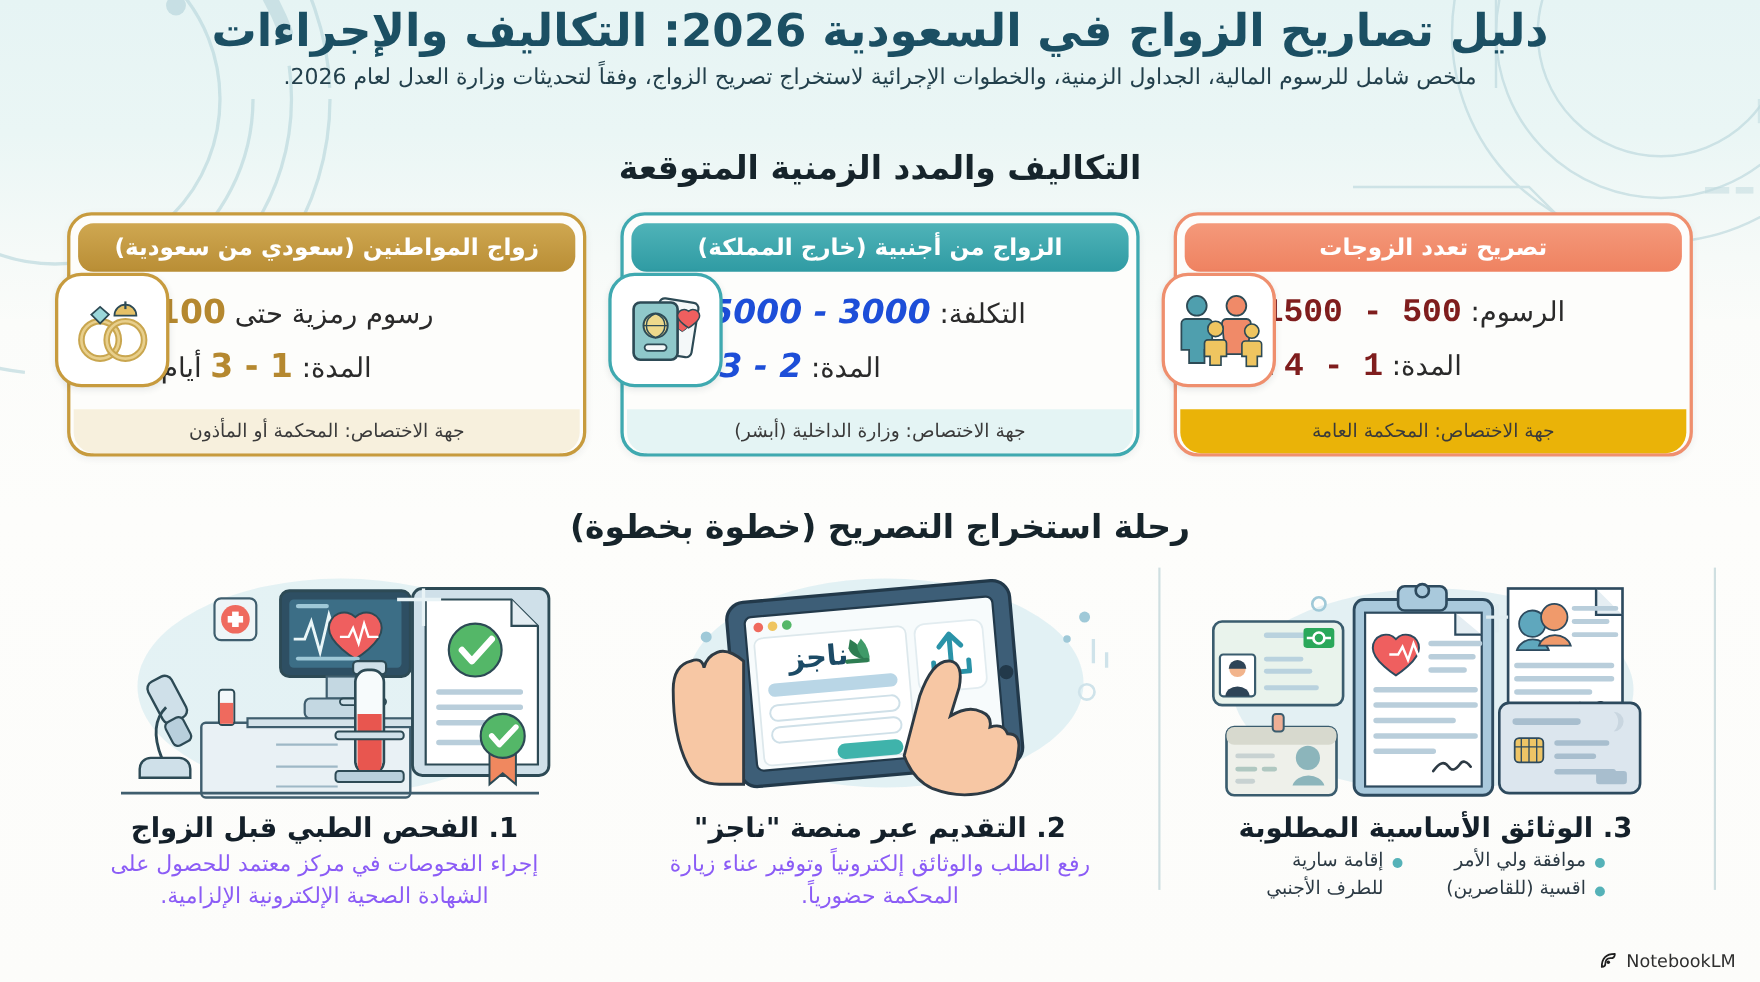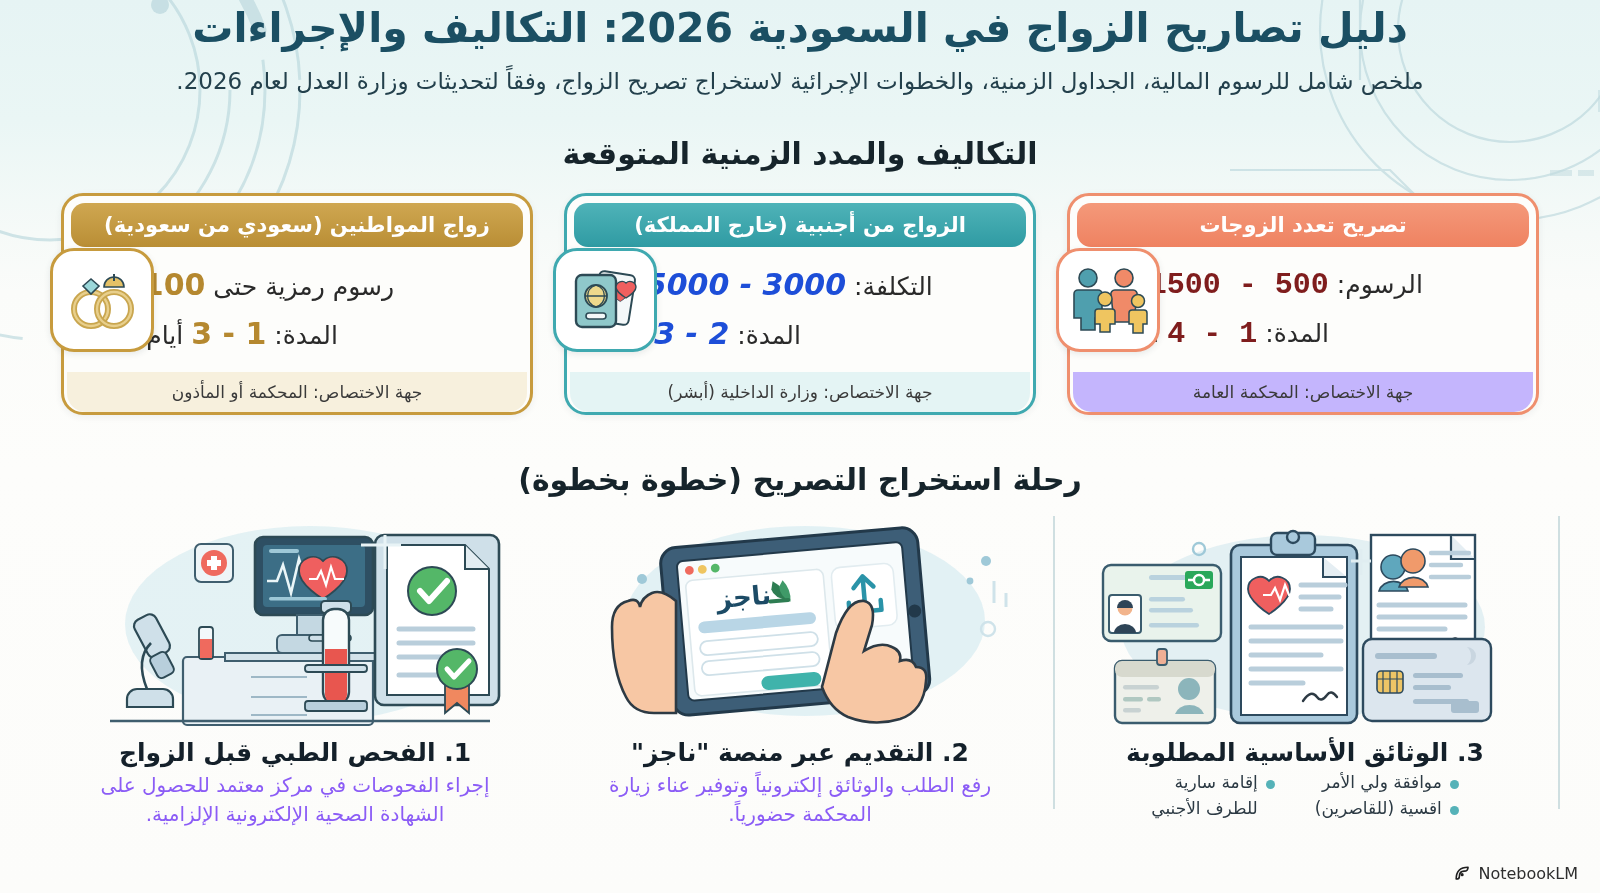--- a/index.html
+++ b/index.html
@@ -27,21 +27,21 @@
   .deco-left  { left: -210px; top: -170px; width: 520px; height: 520px; opacity: .85; }
   .deco-right { right: -130px; top: -160px; width: 520px; height: 520px; opacity: .75; }
 
   
   .header { position: absolute; left: 0; top: 0; width: 1600px; text-align: center; padding-top: 2px; }
   .main-title {
     font-size: 41px; font-weight: 700; color: #1b4f63; letter-spacing: 0;
     line-height: 1.3; direction: rtl;
   }
   .subtitle {
-    font-size: 23px; color: #23404c; margin-top: 10px; direction: rtl; line-height: 1.4;
+    font-size: 20px; color: #23404c; direction: rtl; line-height: 1.4;
   }
 
   
   .section-head {
     position: absolute; width: 1600px; text-align: center;
     font-size: 30px; font-weight: 700; color: #16242b; direction: rtl;
   }
   .sec-costs { top: 136px; }
   .sec-journey { top: 462px; }
 
@@ -85,21 +85,21 @@
   .card.gold b { color: #b5882f; }
 
   .card.teal   { border-color: #3fa9b0; }
   .card.teal .card-head  { background: linear-gradient(180deg,#4fb3b8,#2f9ba3); }
   .card.teal .card-foot  { background: #e4f4f4; }
   .card.teal .card-badge { border-color: #3fa9b0; }
   .card.teal b { color: #1d4ed8; font-style: italic; }
 
   .card.coral  { border-color: #ef8f6e; }
   .card.coral .card-head { background: linear-gradient(180deg,#f4997a,#ef8261); }
-  .card.coral .card-foot { background: #c4b5fd; }
+  .card.coral .card-foot { background: #eab308; }
   .card.coral .card-badge{ border-color: #ef8f6e; }
   .card.coral b { color: #7f1d1d; font-family: Liberation Mono, monospace; }
 
   
   .steps { position: absolute; top: 508px; left: 0; width: 1600px;
            display: flex; flex-direction: row-reverse; justify-content: center; }
   .step { width: 505px; padding: 0 10px; position: relative; }
   .step + .step::after {
     content: ""; position: absolute; right: -2px; top: 8px; bottom: 20px;
     width: 2px; background: #cfdfe1;

